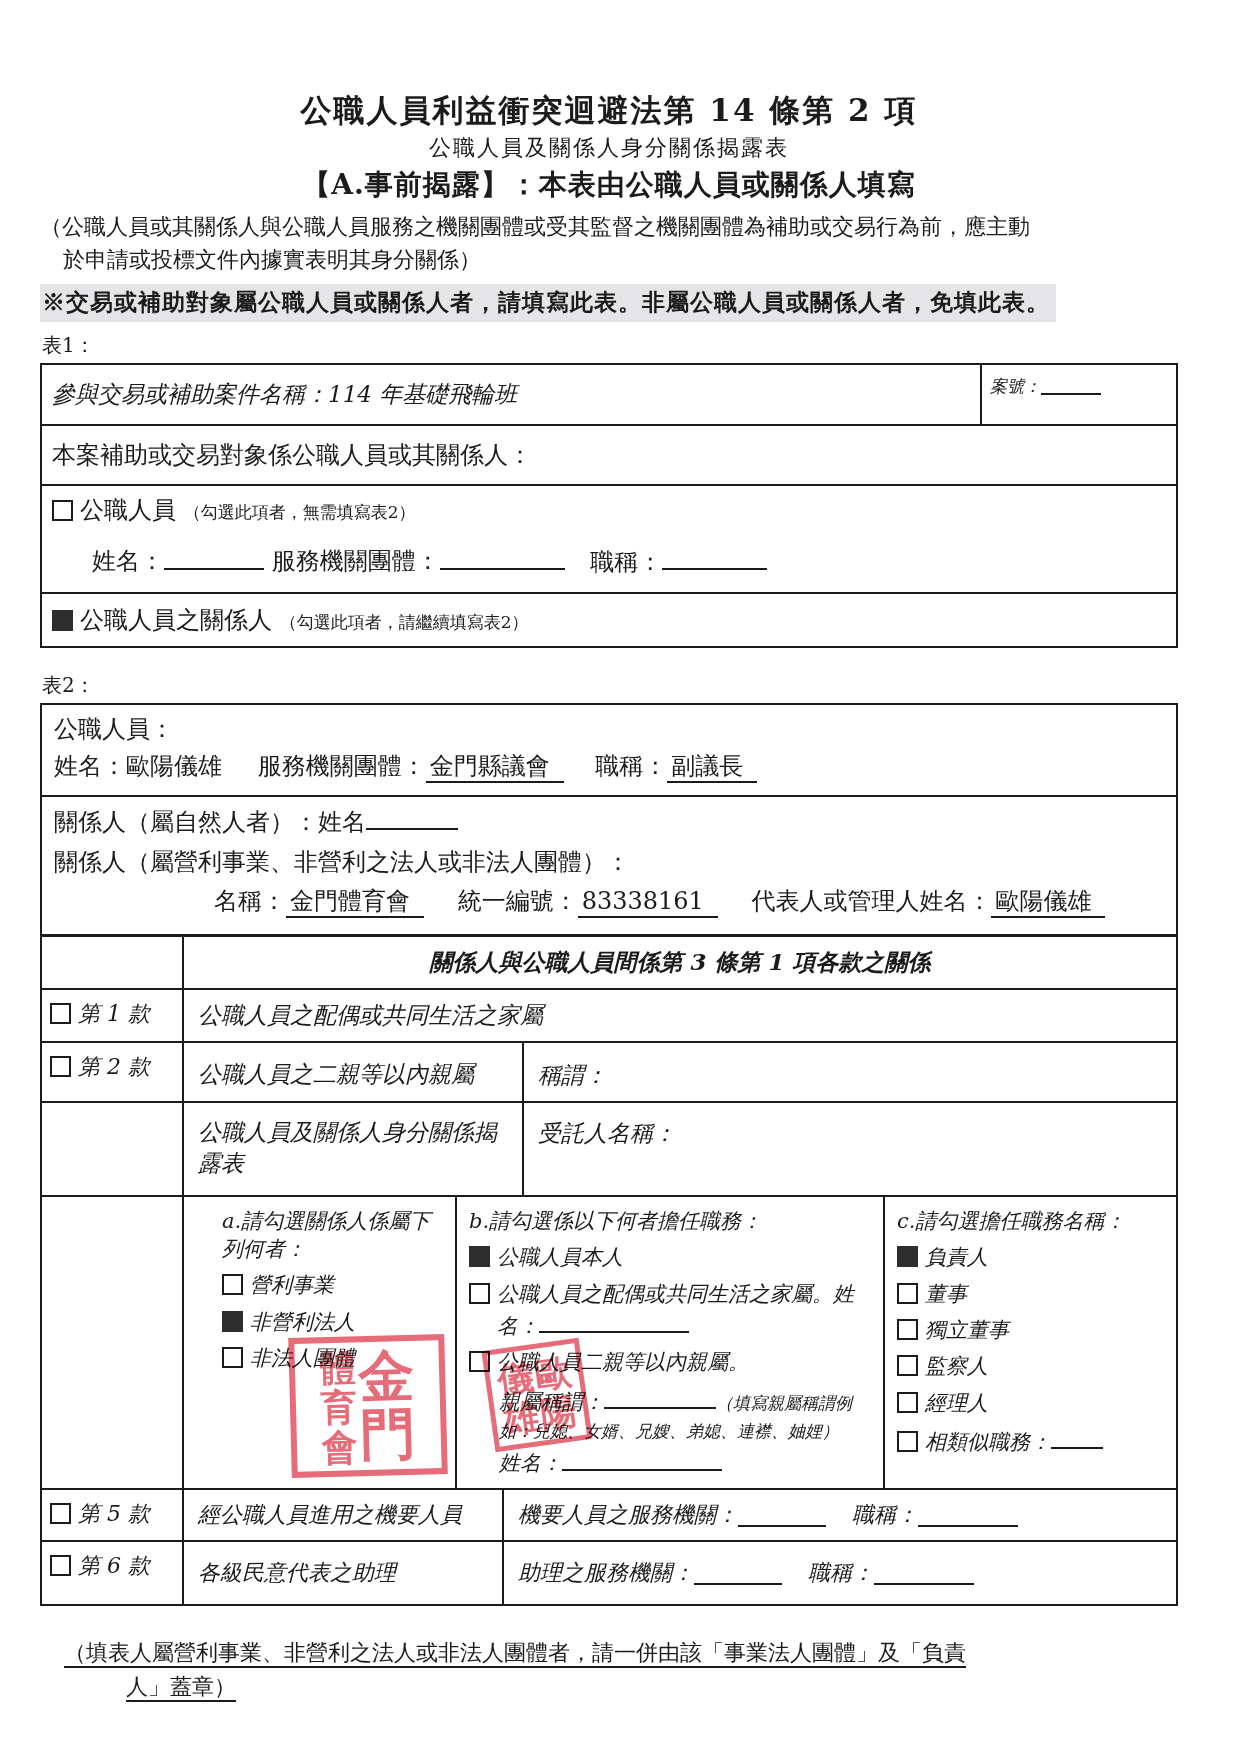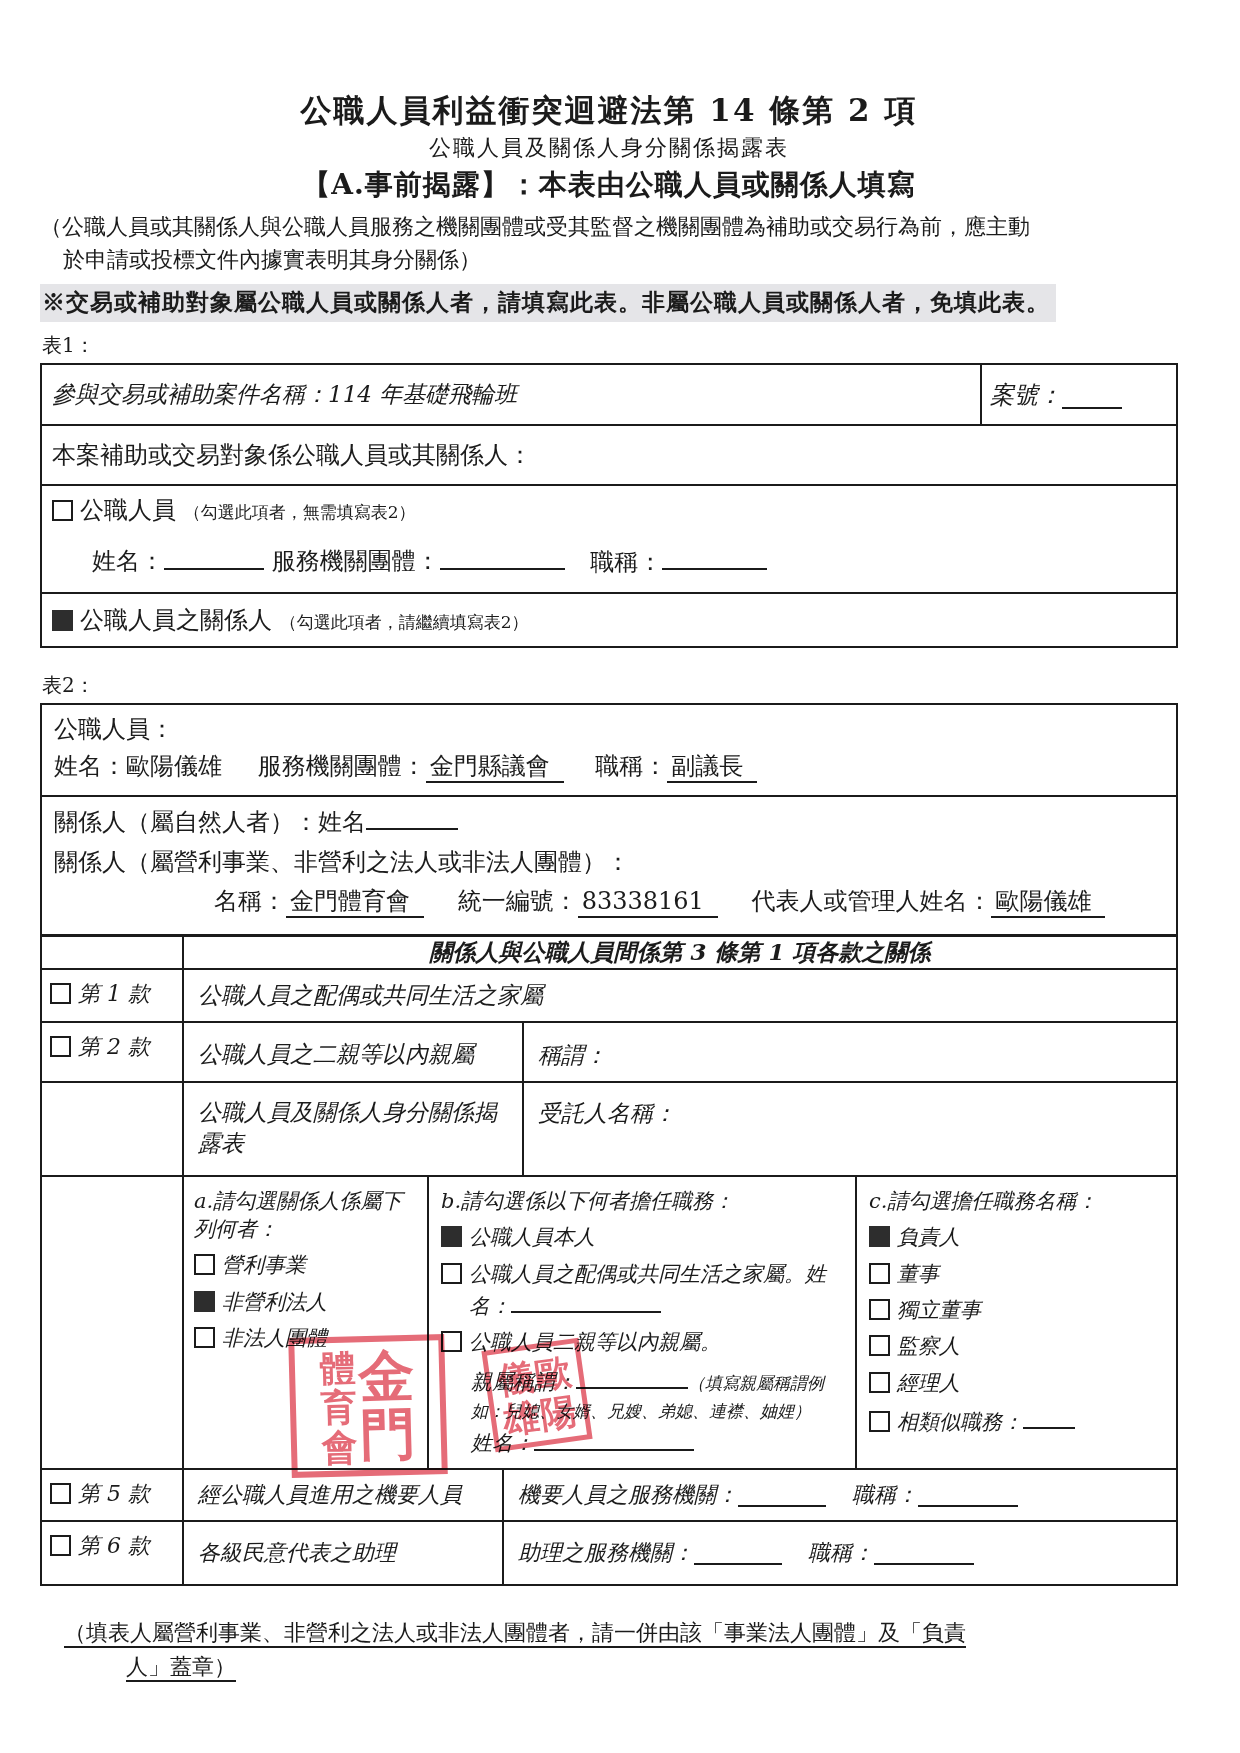--- a/index.html
+++ b/index.html
@@ -21,21 +21,21 @@
   .notice{display:inline-block;font-size:23px;font-weight:700;letter-spacing:1px;
           background:#e5e5e8;padding:3px 6px 4px 2px;margin-top:8px;}
   .tbl-label{font-size:20px;margin:10px 0 4px 2px;}
   
   .frame{border:2px solid #1b1b1b;}
   .brow{border-bottom:2px solid #1b1b1b;}
   .flexrow{display:flex;align-items:stretch;font-style:italic;}
   .rsep{border-right:2px solid #1b1b1b;}
   
   .t1r1cell{flex:1;padding:14px 10px;font-size:23px;display:flex;align-items:center;}
-  .t1r1no{width:178px;padding:10px 8px;font-size:24px;display:flex;align-items:center;
+  .t1r1no{width:178px;padding:10px 8px;font-size:17px;display:flex;align-items:flex-start;
           border-left:2px solid #1b1b1b;}
   .t1r2{padding:13px 10px;font-size:24px;}
   .t1r3{padding:8px 10px 12px;}
   .t1r4{padding:10px 10px;}
   .optline{font-size:24px;}
   .optnote{font-size:17px;}
   .fieldline{font-size:24px;margin:16px 0 2px 40px;}
   
   .cb{display:inline-block;width:21px;height:21px;border:2px solid #1b1b1b;
       background:#fff;vertical-align:-3px;margin-right:7px;box-sizing:border-box;}
@@ -43,26 +43,26 @@
   
   .blank{display:inline-block;border-bottom:2px solid #1b1b1b;height:1.05em;
          vertical-align:baseline;}
   .uv{border-bottom:2px solid #1b1b1b;padding:0 14px 1px 4px;}
   
   .t2secA{padding:6px 12px 10px;font-size:24px;line-height:1.55;}
   .t2secB{padding:6px 12px 12px;font-size:24px;line-height:1.65;border-bottom-width:3px;}
   .t2secB .orgline{margin-left:160px;}
   .clausecell{width:142px;padding:9px 8px;font-size:22px;box-sizing:border-box;
               border-right:2px solid #1b1b1b;flex:0 0 auto;}
-  .hdrcell{flex:1;text-align:center;font-size:23px;font-weight:600;padding:0 6px;}
+  .hdrcell{flex:1;text-align:center;font-size:23px;font-weight:600;padding:10px 6px;}
   .desccell{padding:10px 14px;font-size:23px;}
   .grow{flex:1;}
   .w340{width:340px;box-sizing:border-box;flex:0 0 auto;}
   .w320{width:320px;box-sizing:border-box;flex:0 0 auto;}
-  .colA{width:245px;box-sizing:border-box;flex:0 0 auto;padding:10px 10px;font-size:21px;}
+  .colA{width:245px;box-sizing:border-box;flex:0 0 auto;padding:10px 10px;font-size:21px;margin-left:28px;}
   .colB{width:428px;box-sizing:border-box;flex:0 0 auto;padding:10px 12px;font-size:21px;}
   .colC{flex:1;padding:10px 12px;font-size:21px;}
   .colttl{margin-bottom:8px;}
   .copt{margin:7px 0;line-height:1.4;}
   .hang{padding-left:28px;text-indent:-28px;}
   .subindent{margin-left:30px;line-height:1.35;margin-top:2px;}
   .smallnote{font-size:17px;}
   .c5right{padding:9px 14px;font-size:22px;display:flex;align-items:center;flex-wrap:wrap;}
   
   .signline{margin-top:36px;font-size:24px;}

